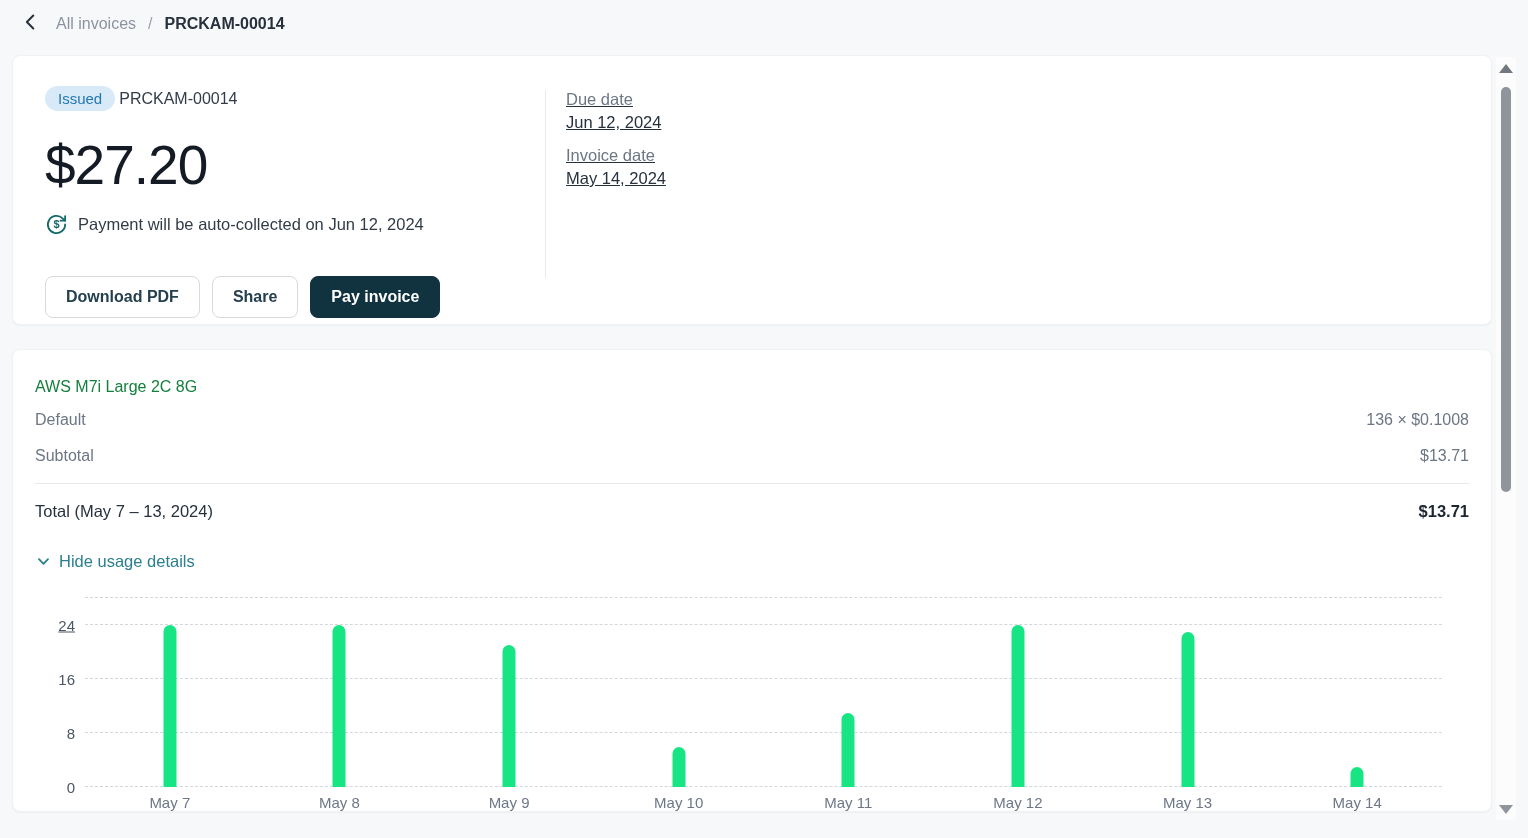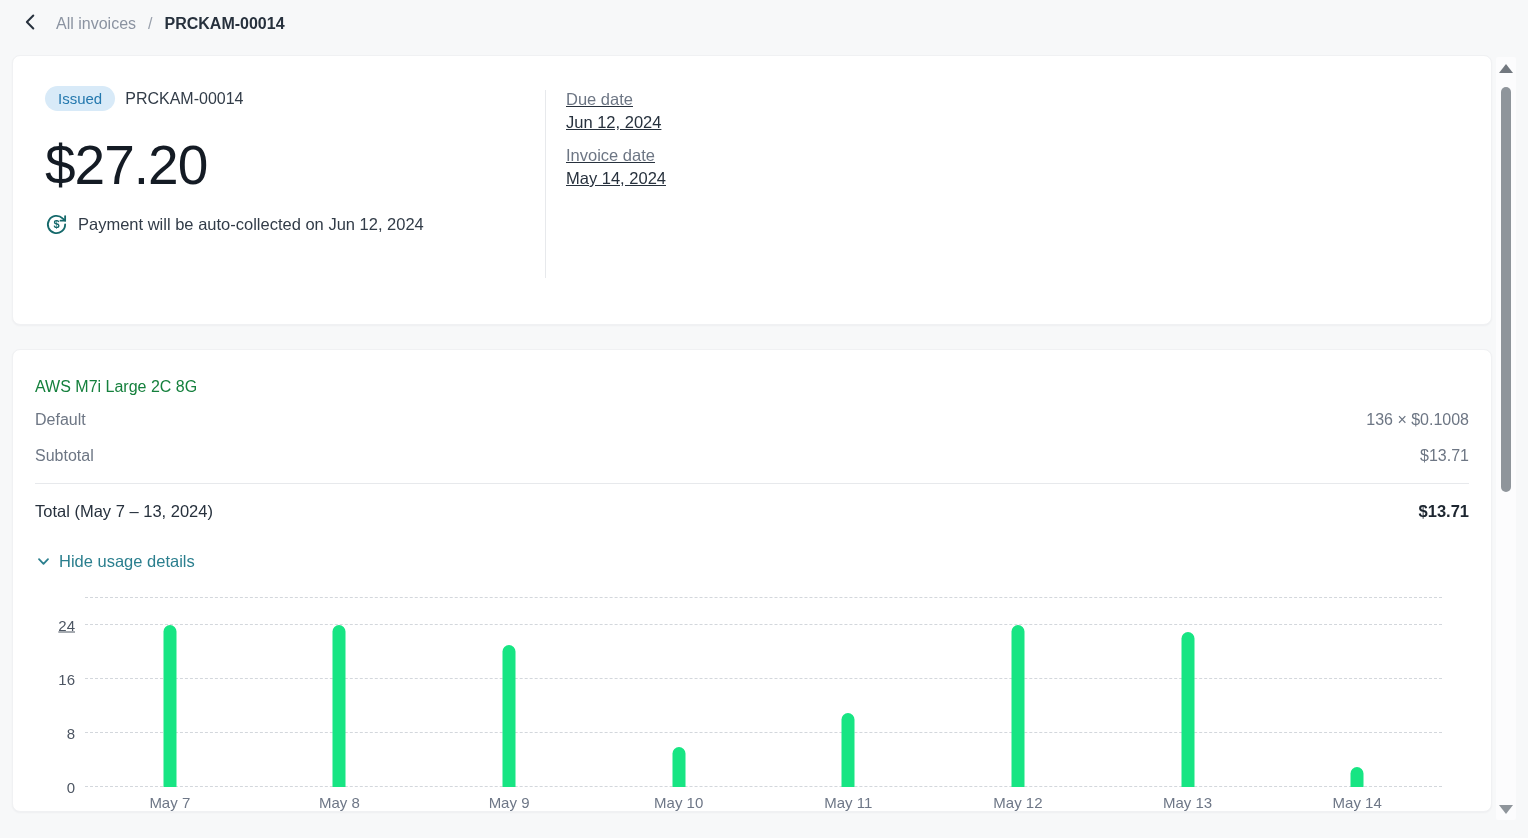--- a/index.html
+++ b/index.html
@@ -36,21 +36,21 @@
     background: #ffffff;
     border-radius: 8px;
     box-shadow: 0 1px 2px rgba(16,24,40,.04);
     border: 1px solid #f0f1f3;
   }
   .card-summary { top: 55px; height: 270px; padding: 30px 32px; display: flex; }
   .card-item    { top: 349px; height: 463px; padding: 20px 22px 0; }
 
   
   .sum-left { width: 500px; }
-  .status-row { display: flex; align-items: center; gap: 10px; }
+  .status-row { display: flex; align-items: center; gap: 4px; }
   .badge {
     background: #d8eaf8; color: #2478ae;
     font-size: 15px; padding: 4px 13px; border-radius: 999px;
   }
   .inv-number { font-size: 16px; color: #323c48; }
   .amount {
     font-size: 55px; font-weight: 500; letter-spacing: -1px;
     color: #141b24; margin-top: 22px;
   }
   .auto-note {
@@ -151,20 +151,25 @@
     <div class="amount">$27.20</div>
     <div class="auto-note">
       <span style="display:flex;">
         <svg width="23" height="23" viewBox="0 0 24 24" fill="none" stroke="#15696b" stroke-width="1.9" stroke-linecap="round" stroke-linejoin="round">
           <path d="M21 12a9 9 0 1 1-2.64-6.36L21 8"></path>
           <polyline points="21 3.2 21 8 16.2 8"></polyline>
           <text x="12" y="16" text-anchor="middle" font-size="11.5" font-weight="bold" fill="#15696b" stroke="none" font-family="Liberation Sans, sans-serif">$</text>
         </svg>
       </span>
       <span>Payment will be auto-collected on Jun 12, 2024</span>
+    </div>
+    <div class="btn-row">
+      <button class="btn btn-outline">Download PDF</button>
+      <button class="btn btn-outline">Share</button>
+      <button class="btn btn-primary">Pay invoice</button>
     </div>
   </div>
 
   <div class="v-divider"></div>
 
   <div class="sum-col sum-col-dates">
     <div class="field-label">Due date</div>
     <div class="field-value">Jun 12, 2024</div>
     <div class="field-label">Invoice date</div>
     <div class="field-value">May 14, 2024</div>

